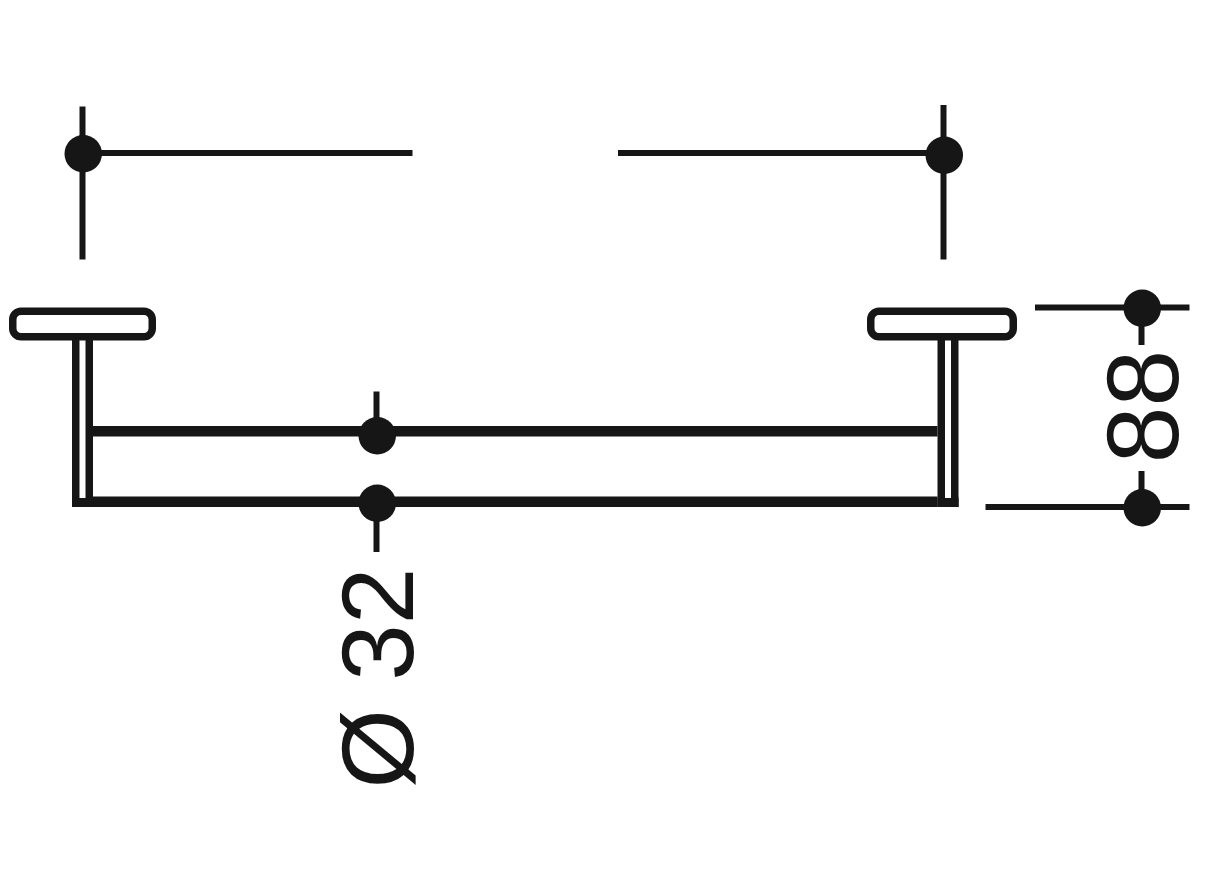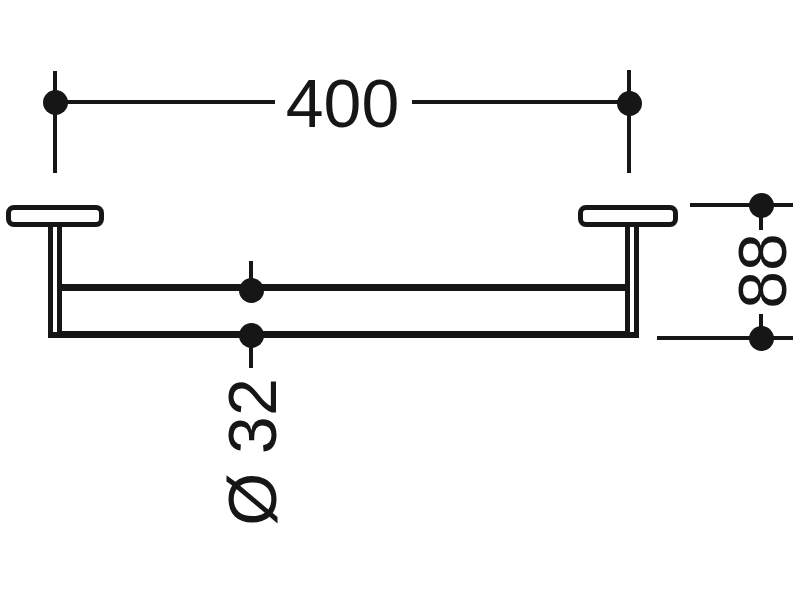--- a/index.html
+++ b/index.html
@@ -38,21 +38,20 @@
 <body>
 
 <div class="canvas">
 
   <div class="ln" style="left:53px; top:71px; width:4px; height:102px;"></div>
   <div class="ln" style="left:627px; top:70px; width:4px; height:103px;"></div>
   <div class="ln" style="left:55px; top:100px; width:220px; height:4px;"></div>
   <div class="ln" style="left:412px; top:100px; width:219px; height:4px;"></div>
   <div class="dot" style="left:43px; top:90px;"></div>
   <div class="dot" style="left:617px; top:91px;"></div>
-  <div class="dim-label" style="left:270px; top:70px; width:145px; height:66px;">400</div>
 
   <div class="plate" style="left:6px; top:205px; width:98px;"></div>
   <div class="plate" style="left:578px; top:205px; width:100px;"></div>
   <div class="post" style="left:48px;"></div>
   <div class="post" style="left:625px;"></div>
   <div class="ln" style="left:60px; top:284px; width:567px; height:7px; z-index:1;"></div>
   <div class="ln" style="left:48px; top:331px; width:591px; height:7px; z-index:1;"></div>
 
   <div class="ln" style="left:249px; top:261px; width:4px; height:18px; z-index:2;"></div>
   <div class="dot" style="left:239px; top:278px; z-index:2;"></div>

